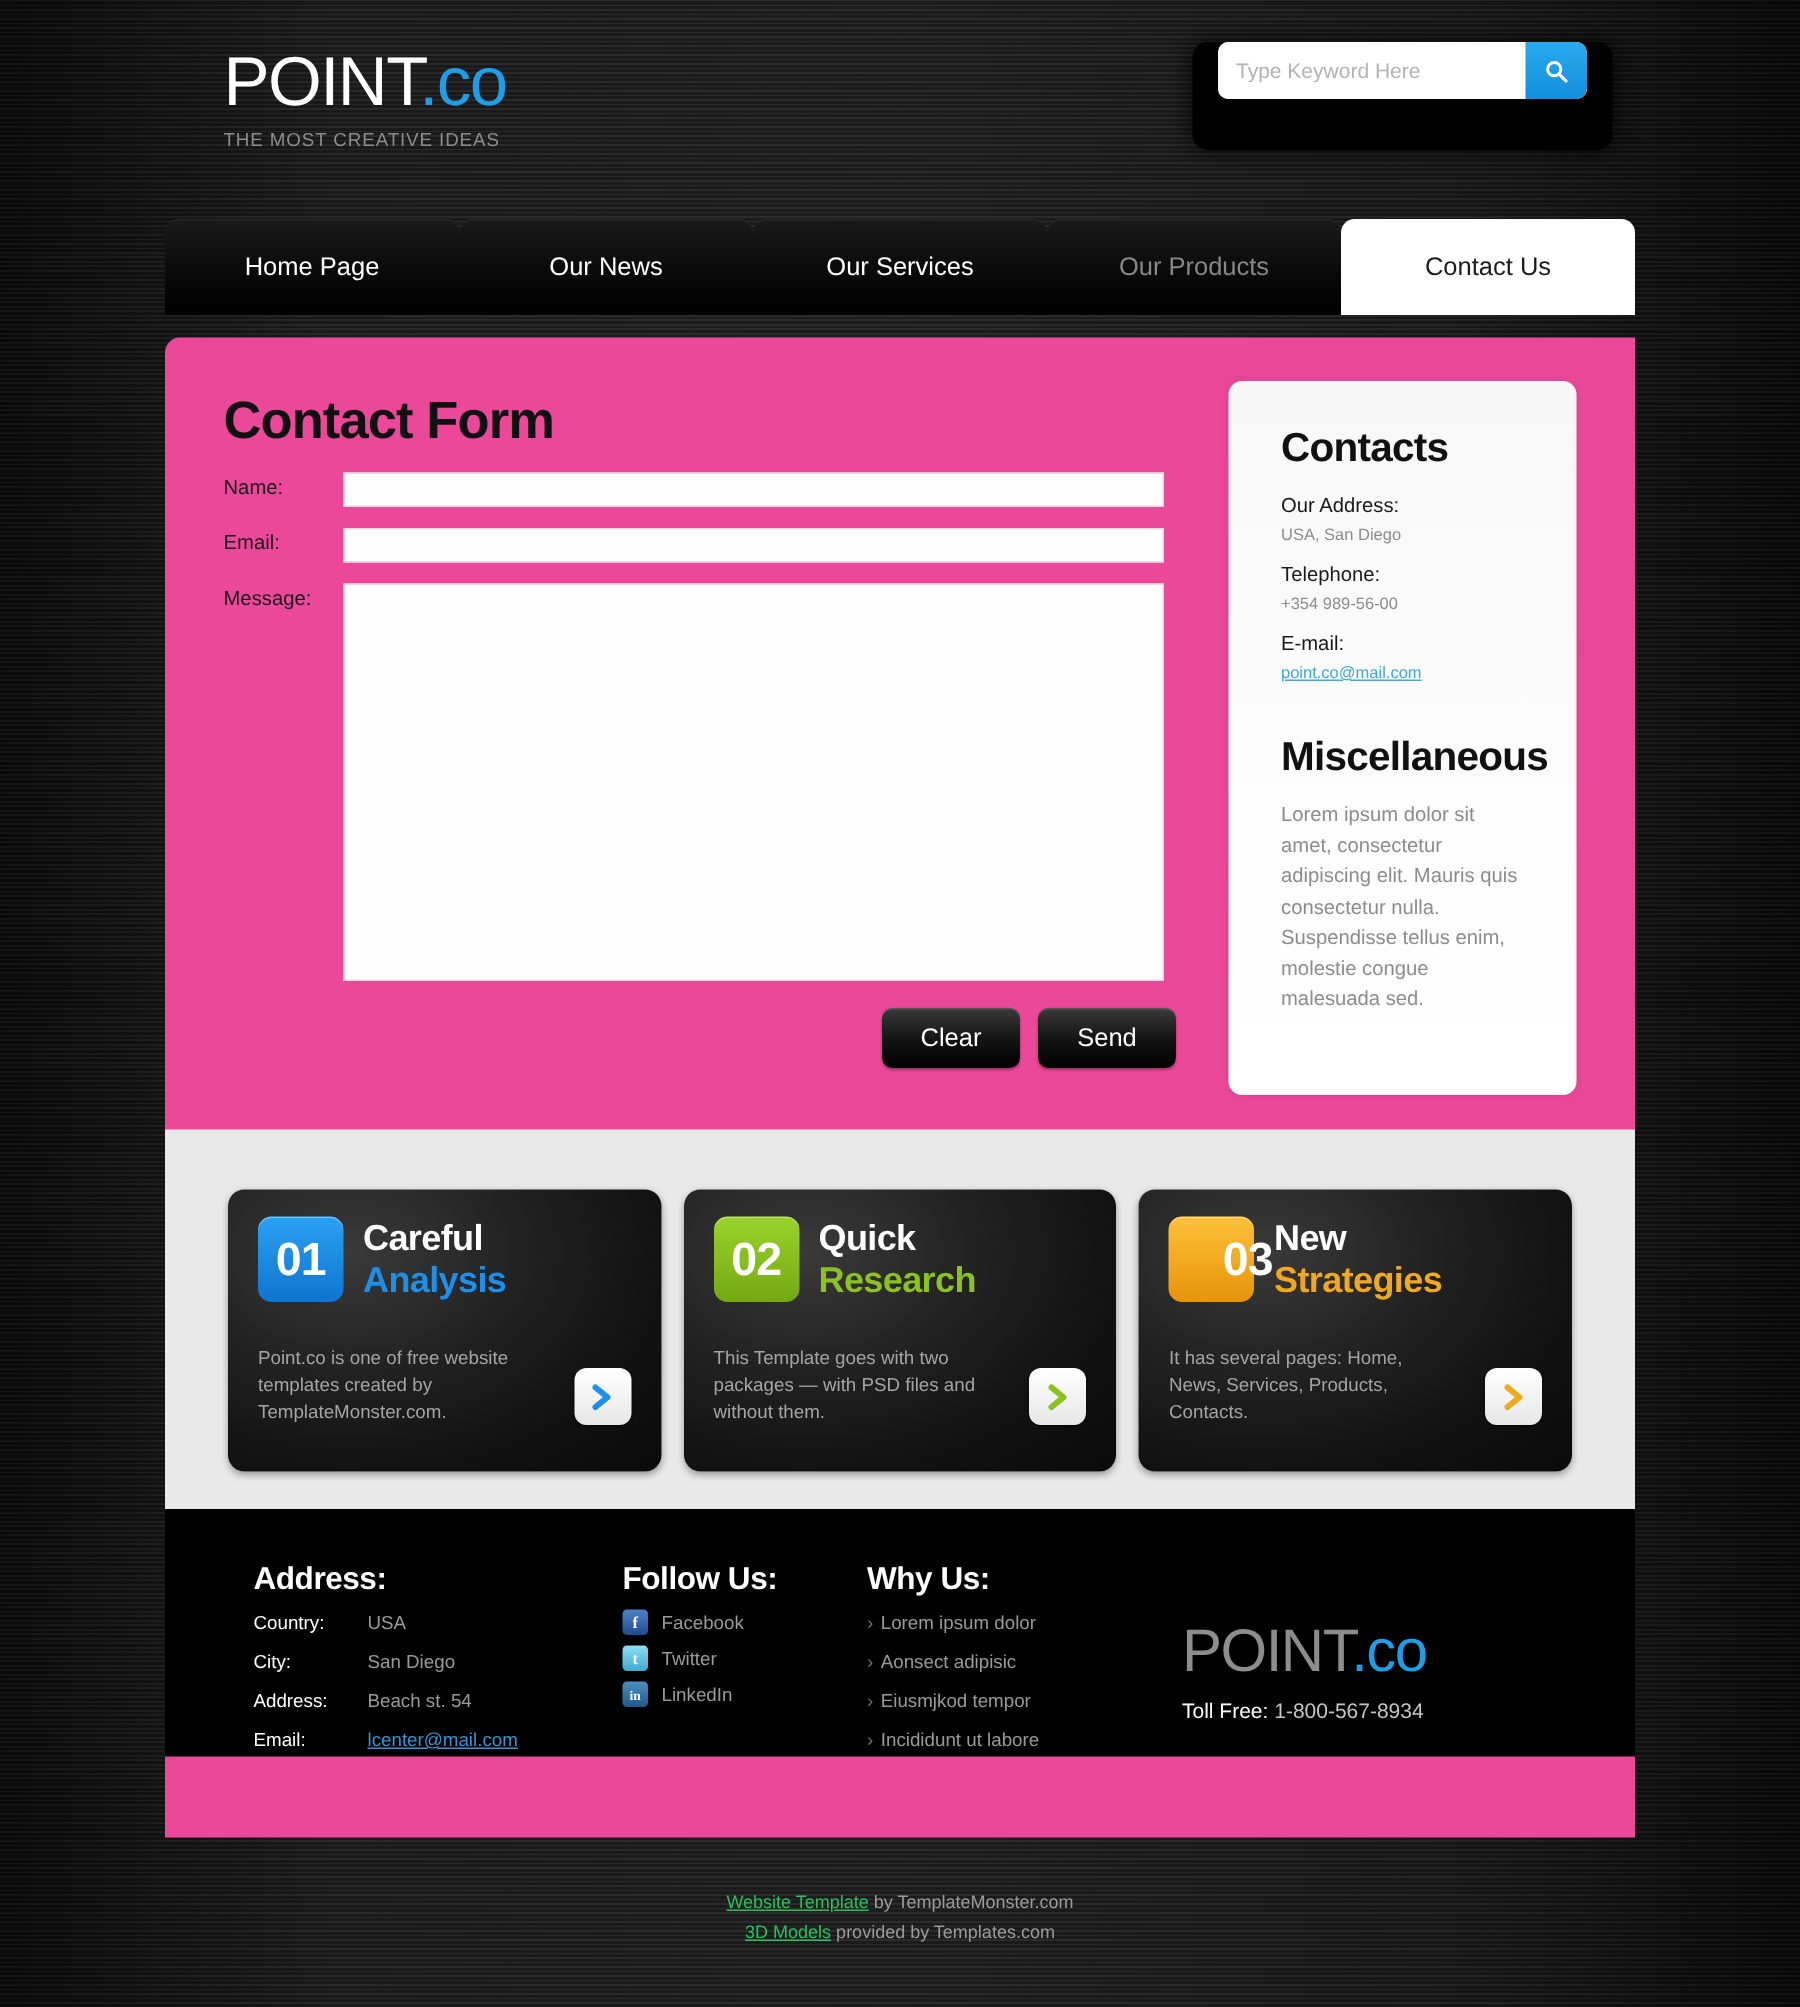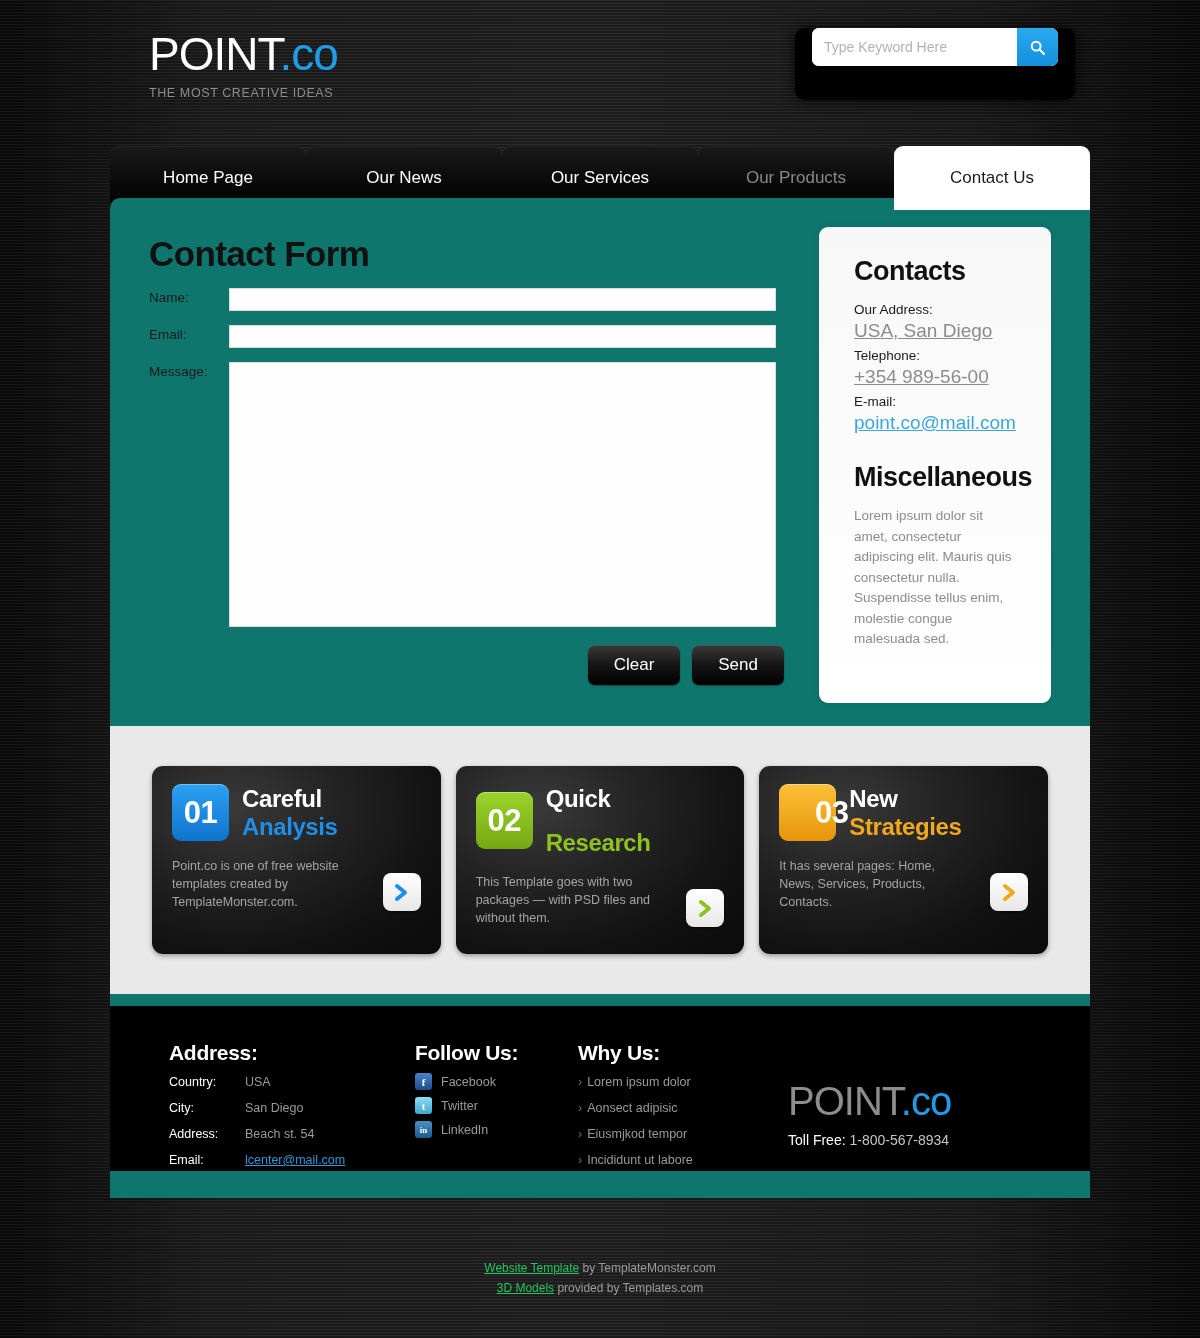--- a/index.html
+++ b/index.html
@@ -70,23 +70,23 @@
     box-shadow: inset 0 1px 0 rgba(255,255,255,0.06);
   }
   .nav-tab.dim { color: #888; }
   .nav-tab.active {
     background: #ffffff; color: #1c1c1c;
     box-shadow: none; z-index: 3;
   }
 
   
   #page {
-    position: absolute; left: 110px; top: 198px;
+    position: absolute; left: 110px; top: 225px;
     width: 980px; height: 1000px;
-    background: #0f766e;
+    background: #ec4899;
     border-radius: 10px 0 0 0;
   }
   #content { position: relative; width: 980px; height: 528px; }
 
   #form-col { position: absolute; left: 39px; top: 36px; width: 665px; }
   #page-title {
     font-size: 35px; font-weight: 700; color: #111;
     letter-spacing: -0.6px; line-height: 40px;
   }
   .form-row { display: flex; align-items: flex-start; margin-top: 14px; }
@@ -125,21 +125,21 @@
     background: linear-gradient(to bottom, #f7f7f7 0%, #fbfbfb 40%, #ffffff 100%);
     box-shadow: 0 0 7px rgba(0,0,0,0.10);
     padding: 28px 26px 0 35px;
   }
   .side-head {
     font-size: 27px; font-weight: 700; color: #111;
     letter-spacing: -0.5px; line-height: 32px;
   }
   #side-contacts-list { margin-top: 12px; }
   .contact-term { font-size: 13.5px; color: #1a1a1a; line-height: 21px; }
-  .contact-val { font-size: 19px; color: #8c8c8c; line-height: 21px; margin-bottom: 4px; text-decoration: underline; }
+  .contact-val { font-size: 11px; color: #8c8c8c; line-height: 21px; margin-bottom: 4px; }
   .contact-val a { color: #3aa8dd; }
   #misc-head { margin-top: 28px; }
   #misc-text {
     margin-top: 13px; font-size: 13.5px; color: #8c8c8c;
     line-height: 20.5px; width: 160px;
   }
 
   
   #cards-band {
     position: absolute; left: 0; top: 528px;
@@ -160,21 +160,21 @@
     color: #fff; font-size: 31px; font-weight: 700;
     display: flex; align-items: center; justify-content: center;
     letter-spacing: -0.5px;
     box-shadow: inset 0 1px 0 rgba(255,255,255,0.35);
   }
   .card-titles { line-height: 28px; padding-top: 1px; }
   .card-t1 { font-size: 24px; font-weight: 700; color: #ffffff; letter-spacing: -0.4px; }
   .card-t2 { font-size: 24px; font-weight: 700; letter-spacing: -0.4px; }
   .card-bottom {
     display: flex; align-items: flex-end; justify-content: space-between;
-    margin-top: 16px;
+    margin-top: 28px;
   }
   .card-desc { font-size: 12.5px; color: #a4a4a4; line-height: 18px; width: 175px; }
   .card-arrow {
     width: 38px; height: 38px; border-radius: 8px; flex: none;
     background: linear-gradient(to bottom, #ffffff 0%, #e7e7e7 100%);
     display: flex; align-items: center; justify-content: center;
     cursor: pointer; box-shadow: 0 1px 2px rgba(0,0,0,0.5);
   }
 
   
@@ -329,21 +329,21 @@
           </svg>
         </div>
       </div>
     </div>
 
     <div class="card">
       <div class="card-top">
         <div class="card-badge" style="background:linear-gradient(to bottom,#9ad32c,#74a812);">02</div>
         <div class="card-titles">
           <div class="card-t1">Quick</div>
-          <div class="card-t2" style="color:#8bc220;margin-top:16px;">Research</div>
+          <div class="card-t2" style="color:#8bc220;">Research</div>
         </div>
       </div>
       <div class="card-bottom">
         <div class="card-desc">This Template goes with two packages — with PSD files and without them.</div>
         <div class="card-arrow">
           <svg width="17" height="19" viewBox="0 0 17 19">
             <polyline points="4,3 12,9.5 4,16" fill="none" stroke="#8bc220" stroke-width="4" stroke-linecap="round" stroke-linejoin="round"></polyline>
           </svg>
         </div>
       </div>

